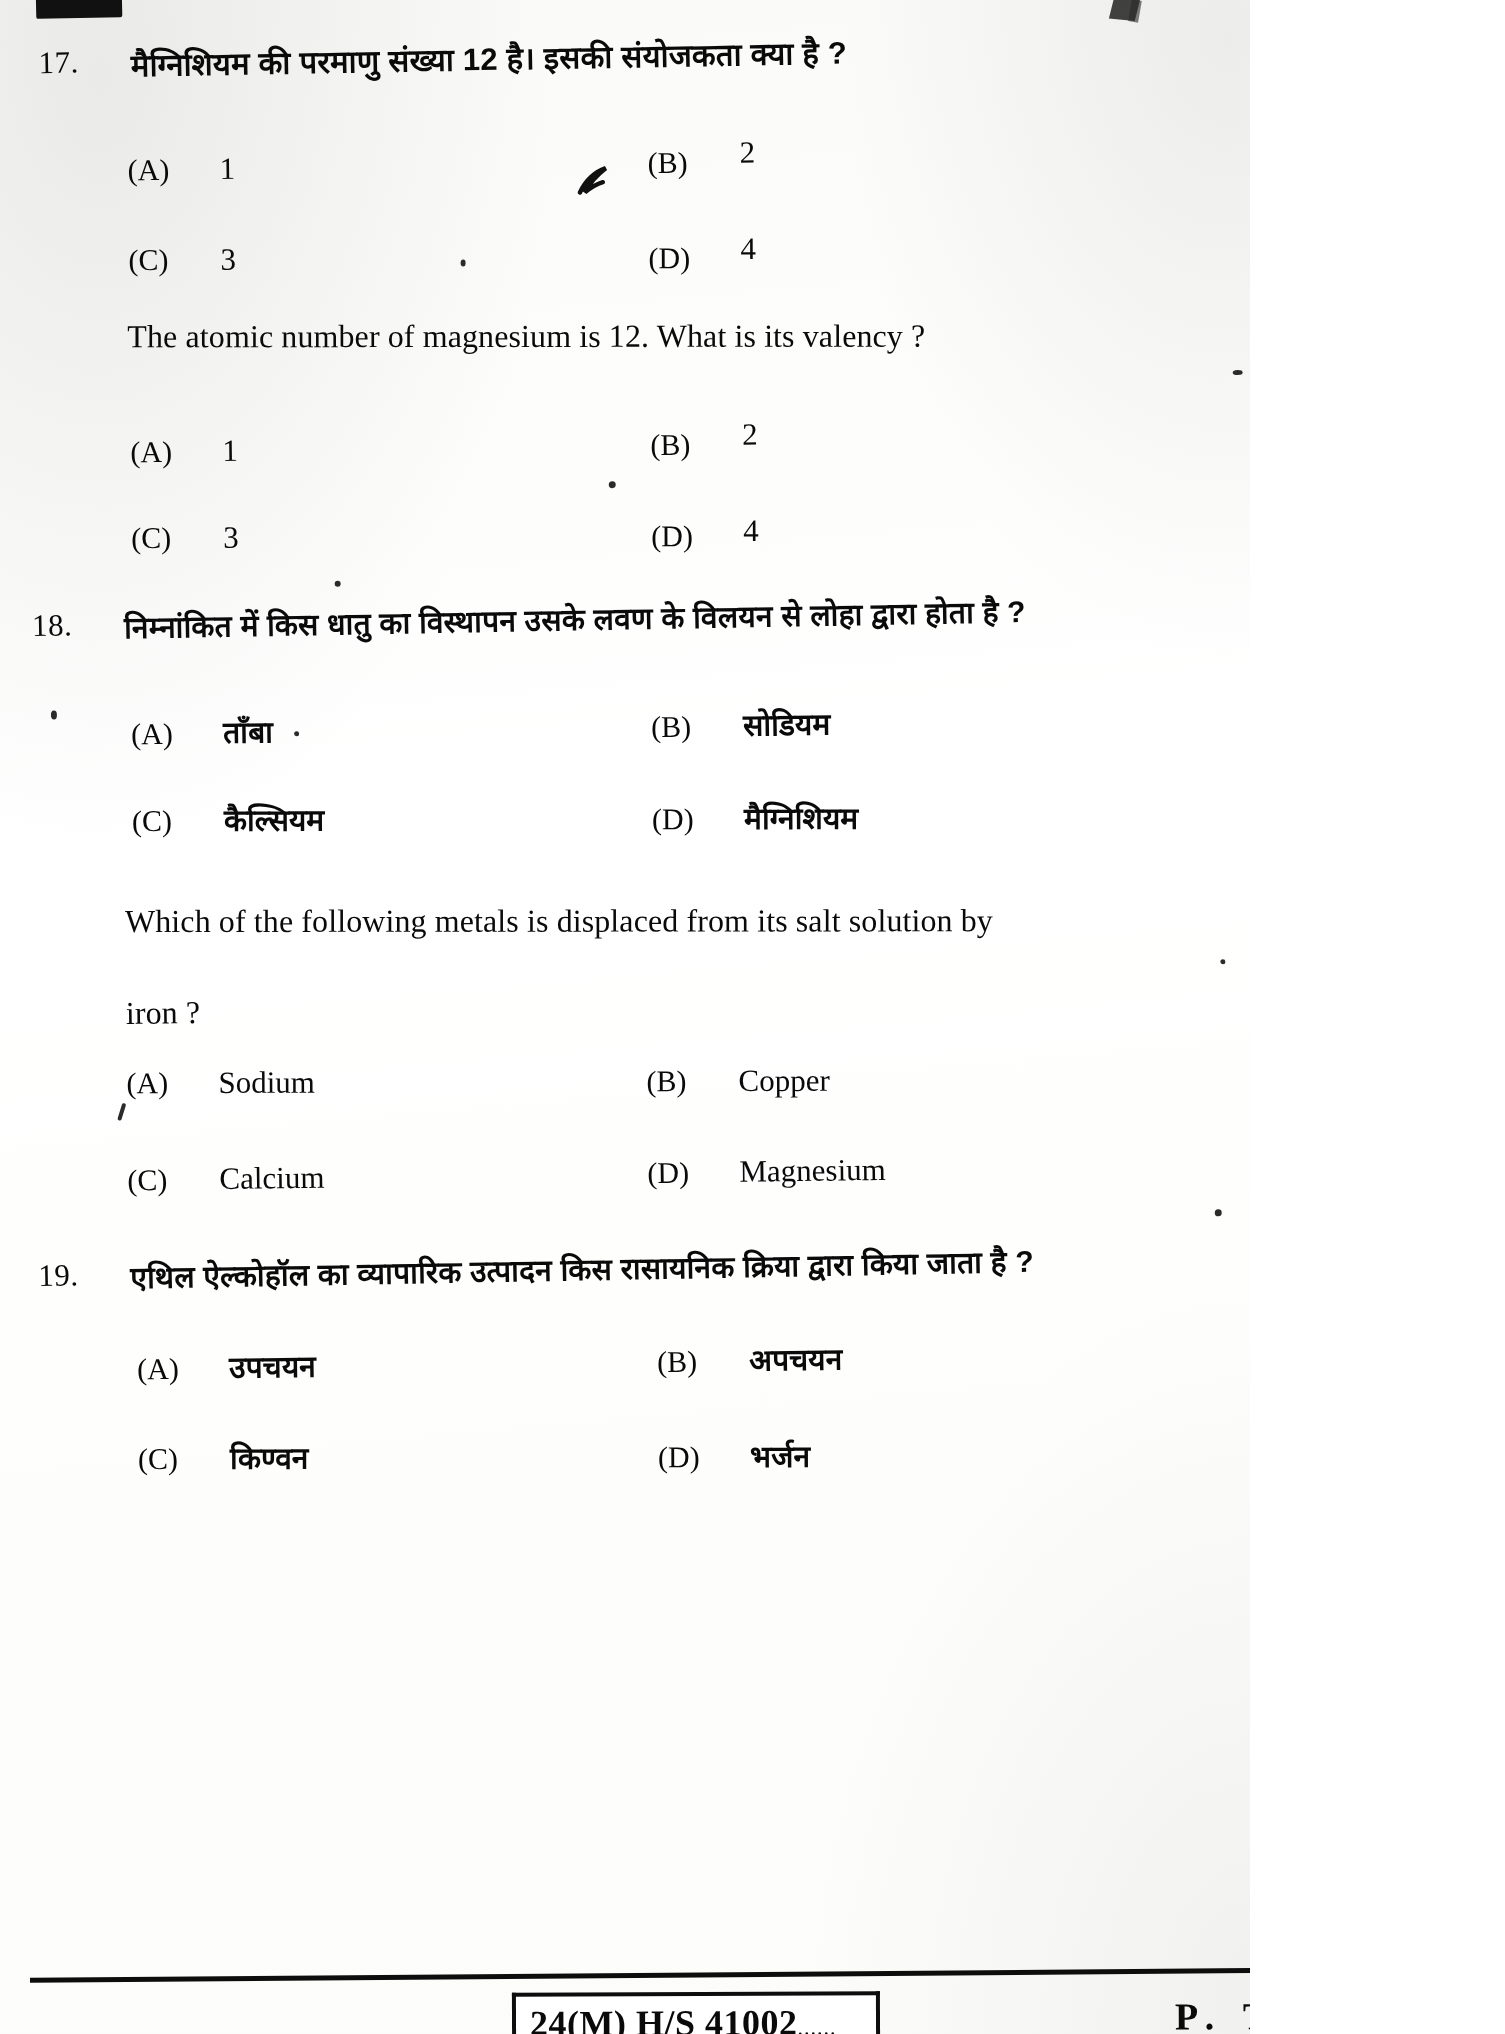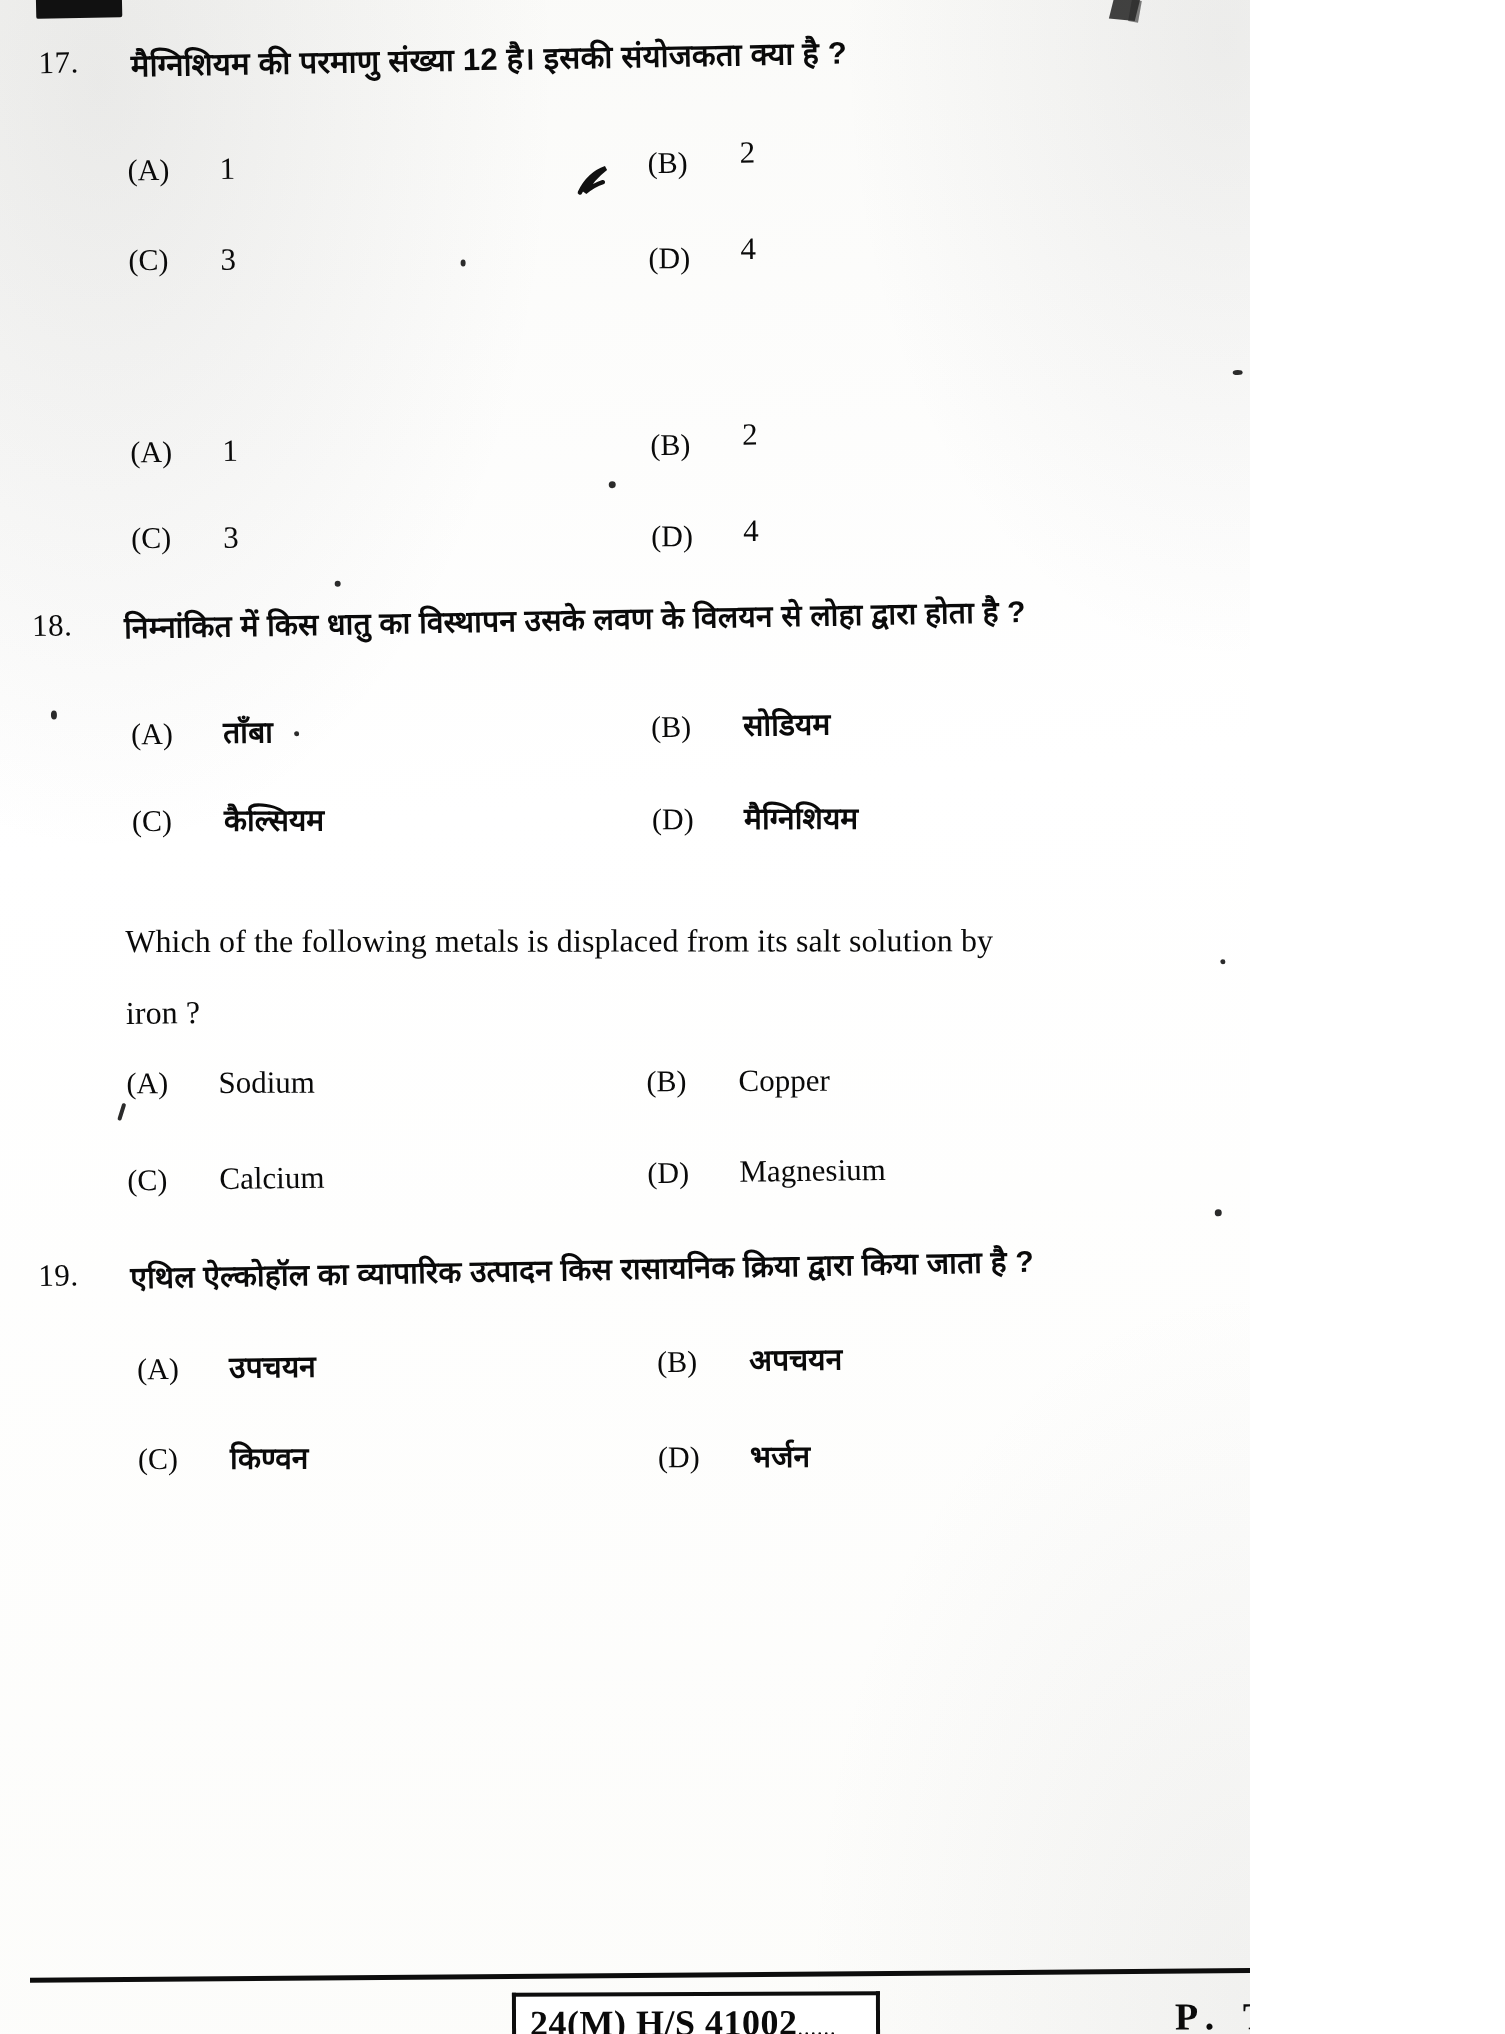--- a/index.html
+++ b/index.html
@@ -239,20 +239,23 @@
         <span class="optlabel">(C)</span>
         <span class="optval-num">3</span>
       </span>
       <span class="optcell right">
         <span class="optlabel">(D)</span>
         <span class="optval-num raise">4</span>
       </span>
     </div>
     <span class="speck" style="left:462px; top:258px; width:5px; height:7px;"></span>
 
+    <div class="qrow j4" style="left:128px; top:320px;">
+      <span class="qtext-en">The atomic number of magnesium is 12. What is its valency ?</span>
+    </div>
     <span class="speck" style="left:1233px; top:376px; width:10px; height:5px;"></span>
 
     <div class="optrow j3" style="left:130px; top:427px;">
       <span class="optcell left">
         <span class="optlabel">(A)</span>
         <span class="optval-num">1</span>
       </span>
       <span class="optcell right">
         <span class="optlabel">(B)</span>
         <span class="optval-num raise">2</span>
@@ -294,21 +297,21 @@
       <span class="optcell left">
         <span class="optlabel">(C)</span>
         <span class="optval-hi">कैल्सियम</span>
       </span>
       <span class="optcell right">
         <span class="optlabel">(D)</span>
         <span class="optval-hi">मैग्निशियम</span>
       </span>
     </div>
 
-    <div class="qrow j4" style="left:120px; top:905px;margin-top:20px;">
+    <div class="qrow j4" style="left:120px; top:905px;">
       <span class="qtext-en">Which of the following metals is displaced from its salt solution by</span>
     </div>
     <div class="qrow j3" style="left:120px; top:990px;">
       <span class="qtext-en">iron ?</span>
     </div>
     <span class="speck" style="left:1305px; top:1018px; width:6px; height:6px;"></span>
     <span class="speck" style="left:1215px; top:965px; width:5px; height:5px;"></span>
 
     <div class="optrow j2" style="left:120px; top:1063px;">
       <span class="optcell left">

